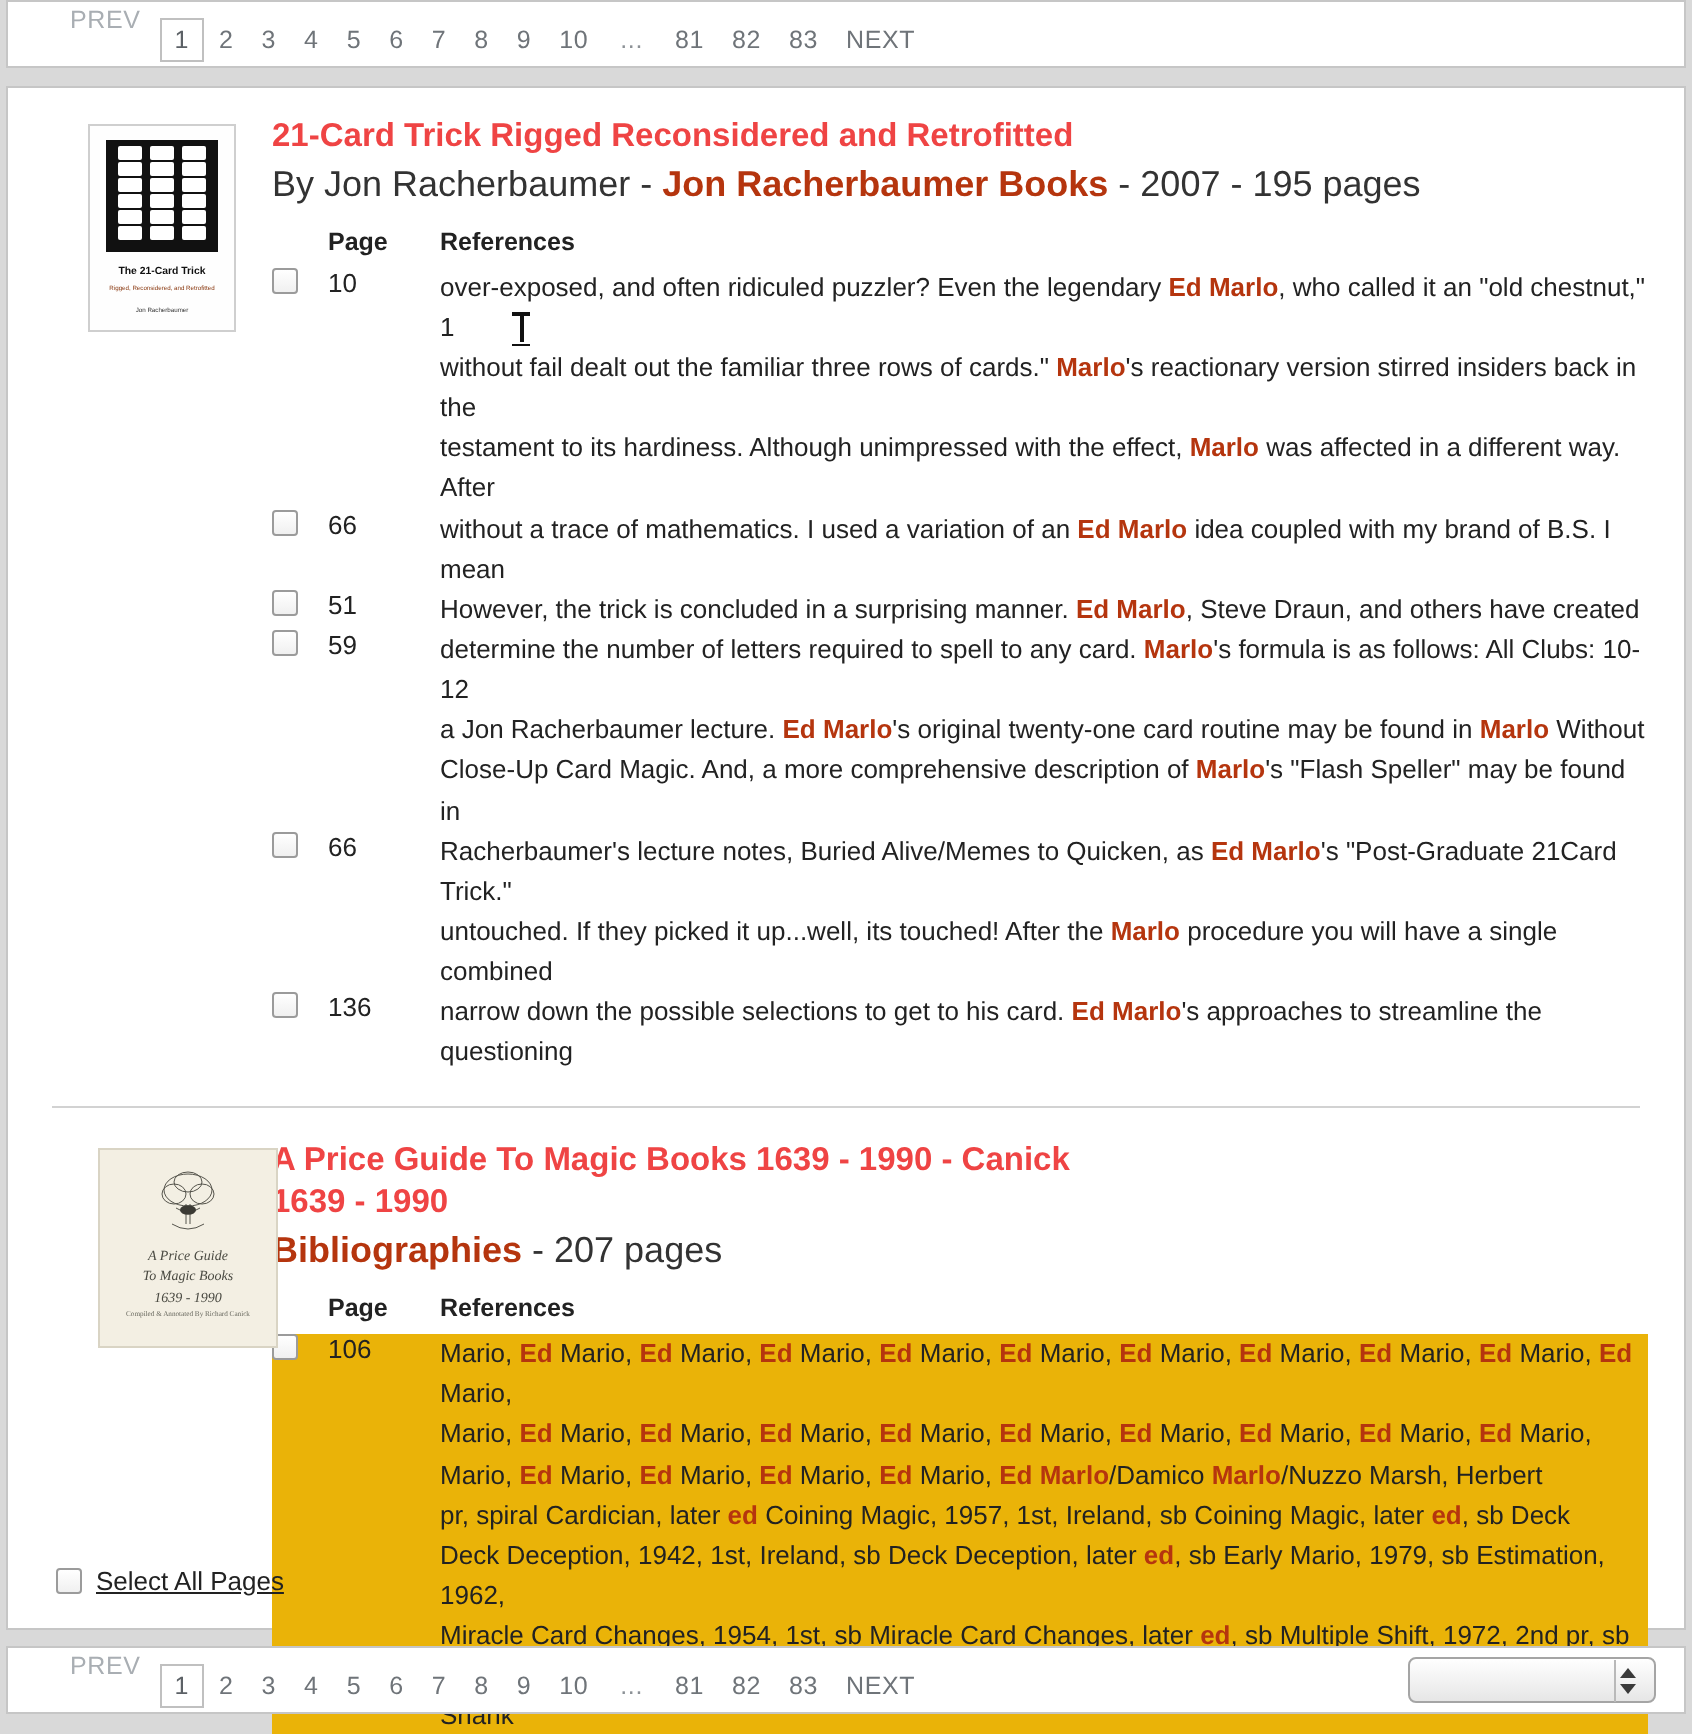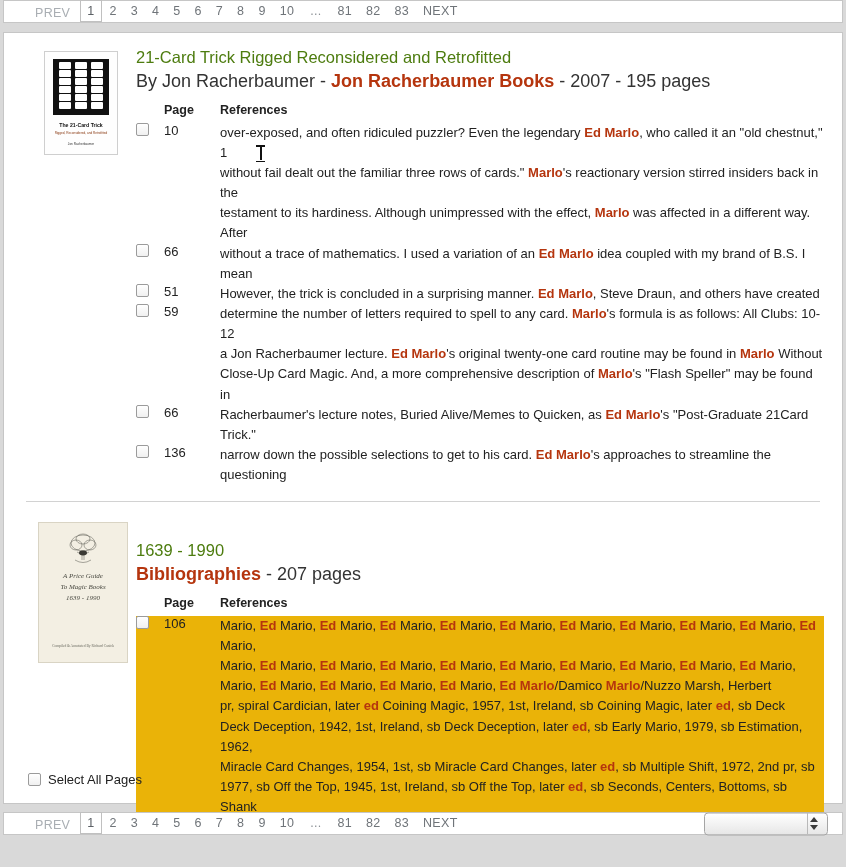--- a/index.html
+++ b/index.html
@@ -13,23 +13,23 @@
     color: #222;
     overflow: hidden;
   }
 
   .page { width: 846px; height: 867px; position: relative; }
 
   
   .pager-bar {
     background: #ffffff;
     border: 1px solid #c6c6c6;
-    height: 23px;
+    height: 34px;
     display: flex;
-    align-items: flex-end;
+    align-items: flex-start;
     padding-left: 22px;
   }
   .pager-bar.top { margin: 0 3px 0 3px; }
   .pager-bar.bottom { margin: 0 3px 0 3px; position: relative; }
 
   .pager-link {
     color: #6f7479;
     font-size: 12.5px;
     letter-spacing: .3px;
     text-decoration: none;
@@ -116,40 +116,40 @@
   .cover1 .card { width: 12px; height: 7px; background: #fff; border-radius: 1px; }
   .cover1 .c-title {
     font-size: 5.2px; font-weight: bold; color: #111; margin-top: 7px;
     text-align: center; line-height: 1.3;
   }
   .cover1 .c-sub { font-size: 3.1px; color: #8a3a12; text-align: center; margin-top: 2px; }
   .cover1 .c-auth { font-size: 3.1px; color: #333; text-align: center; margin-top: 7px; }
 
   
   .cover2 {
-    width: 90px; height: 141px;
+    width: 90px; height: 100px;
     background: #f3efe3;
     border: 1px solid #d9d4c4;
-    margin-left: 12px;
+    margin-left: 23px;
     position: relative;
     display: flex; flex-direction: column; align-items: center;
     padding-top: 9px;
   }
   .cover2 .tree { width: 40px; height: 34px; }
   .cover2 .t-line { font-size: 7px; color: #4a4a42; text-align: center; line-height: 1.55; font-family: "Liberation Serif", serif; font-style: italic; }
   .cover2 .t-wrap { margin-top: 5px; }
   .cover2 .credit { position: absolute; bottom: 14px; font-size: 3.6px; color: #6a6a60; font-family: "Liberation Serif", serif; }
   .cover2 .corner { position: absolute; top: 3px; right: 4px; font-size: 3px; color: #b3ac99; }
 
   .body-col { flex: 1 1 auto; min-width: 0; padding-left: 2px; }
 
   .title {
-    color: #4d7c0f;
+    color: #ef4444;
     font-size: 16.5px;
-    font-weight: normal;
+    font-weight: bold;
     line-height: 1.32;
     margin: 0 0 2px 0;
     cursor: pointer;
   }
   .byline { font-size: 18px; color: #333; margin-bottom: 2px; }
   .byline a { color: #b5350e; font-weight: bold; text-decoration: none; cursor: pointer; }
   .byline .cat { color: #b5350e; font-weight: bold; cursor: pointer; }
 
   table.refs { border-collapse: collapse; width: 100%; margin-top: 11px; }
   table.refs th {
@@ -178,21 +178,21 @@
 
   .divider { border-top: 1px solid #d2d2d2; margin: 16px 22px 0 22px; }
 
   .select-all-row {
     position: absolute;
     left: 0; right: 0; bottom: 0;
     padding: 14px 0 16px 24px;
     display: flex; align-items: center;
     gap: 7px;
   }
-  .select-all-row .lbl { font-size: 13px; color: #222; cursor: pointer; }
+  .select-all-row .lbl { font-size: 13px; color: #222; cursor: pointer; text-decoration: underline; }
 
   .cursor-ibeam {
     position: absolute;
     left: 252px; top: 112px;
     width: 9px; height: 17px;
     pointer-events: none;
   }
   .cursor-ibeam .stem { position:absolute; left:4px; top:2px; width:1.5px; height:13px; background:#111; }
   .cursor-ibeam .cap { position:absolute; width:9px; height:1.5px; background:#111; }
   .cursor-ibeam .cap.t { top:0; }
@@ -295,20 +295,25 @@
               </tr>
               <tr class="ref-row">
                 <td class="c-chk"></td>
                 <td class="c-page"></td>
                 <td class="c-ref"><span>Close-Up Card Magic. And, a more comprehensive description of </span><span class="em">Marlo</span><span>'s "Flash Speller" may be found in</span></td>
               </tr>
               <tr class="ref-row">
                 <td class="c-chk"><span class="chk"></span></td>
                 <td class="c-page">66</td>
                 <td class="c-ref"><span>Racherbaumer's lecture notes, Buried Alive/Memes to Quicken, as </span><span class="em">Ed Marlo</span><span>'s "Post-Graduate 21Card Trick."</span></td>
+              </tr>
+              <tr class="ref-row">
+                <td class="c-chk"></td>
+                <td class="c-page"></td>
+                <td class="c-ref"><span>untouched. If they picked it up...well, its touched! After the </span><span class="em">Marlo</span><span> procedure you will have a single combined</span></td>
               </tr>
               <tr class="ref-row">
                 <td class="c-chk"><span class="chk"></span></td>
                 <td class="c-page">136</td>
                 <td class="c-ref"><span>narrow down the possible selections to get to his card. </span><span class="em">Ed Marlo</span><span>'s approaches to streamline the questioning</span></td>
               </tr>
             </tbody>
         </table>
       </div>
     </div>
@@ -333,21 +338,21 @@
           </svg>
           <div class="t-wrap">
             <div class="t-line">A Price Guide</div>
             <div class="t-line">To Magic Books</div>
             <div class="t-line">1639 - 1990</div>
           </div>
           <div class="credit">Compiled &amp; Annotated By Richard Canick</div>
         </div>
       </div>
       <div class="body-col">
-        <div class="title"><br><span>1639 - 1990</span></div>
+        <div class="title"><span>A Price Guide To Magic Books 1639 - 1990 - Canick</span><br><span>1639 - 1990</span></div>
         <div class="byline">
           <span class="cat">Bibliographies</span><span> - 207 pages</span>
         </div>
         <table class="refs">
           <thead>
             <tr>
               <th class="c-chk"></th>
               <th class="c-page">Page</th>
               <th class="c-ref">References</th>
             </tr>

